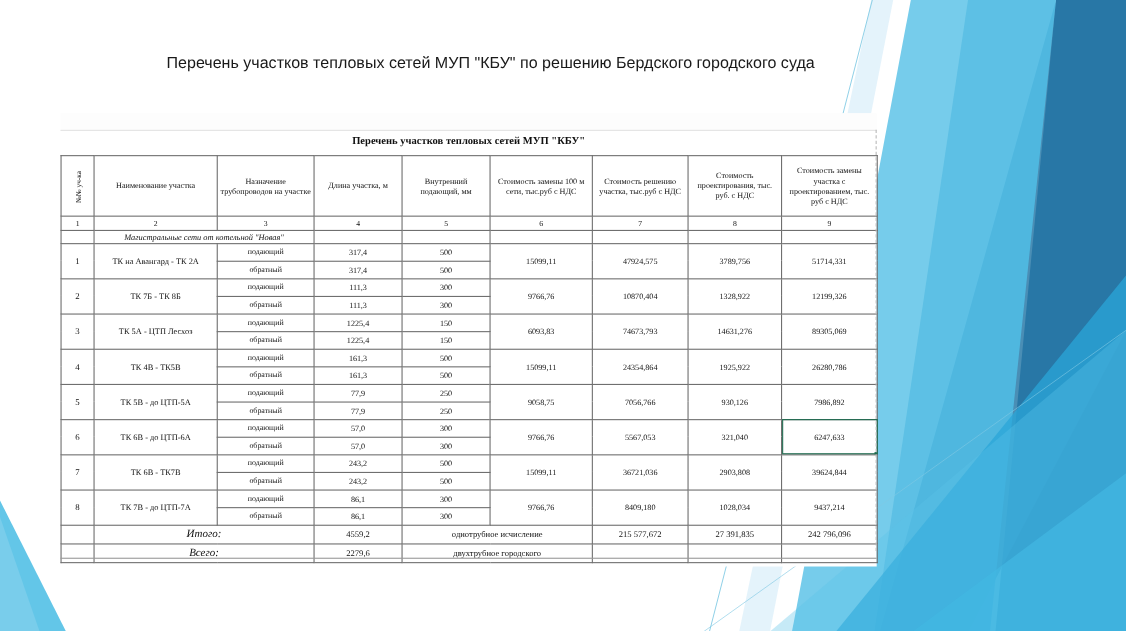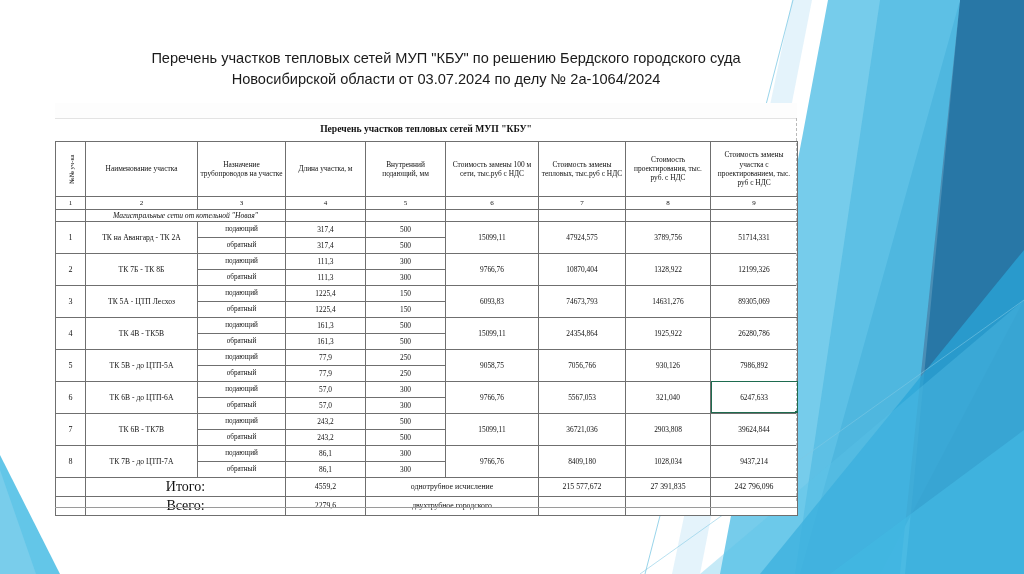--- a/index.html
+++ b/index.html
@@ -108,22 +108,23 @@
   td.name { font-size: 7.6px; }
   td.dir  { font-size: 7.2px; }
   td.val  { font-size: 7.4px; }
   td.idx  { font-size: 8px; }
 
   tr.datarow td { height: 13px; }
 
   td.totlabel {
     text-align: right;
     font-weight: bold;
-    font-size: 14px;
+    font-size: 10px;
     padding-right: 4px;
+    font-style: italic;
   }
   td.totval { font-weight: bold; font-size: 7.8px; }
   td.totnote {
     text-align: left;
     font-weight: bold;
     font-size: 7.8px;
     padding-left: 4px;
   }
   tr.totrow td { height: 14px; }
 
@@ -178,21 +179,20 @@
     <line x1="1024" y1="300" x2="640" y2="574" stroke="#7fc9e4" stroke-width="0.7" opacity="0.8"></line>
 
     <polygon points="0,440 42,574 0,574" fill="#ffffff"></polygon>
     <polygon points="0,455 60,574 0,574" fill="#63c6e8"></polygon>
     <polygon points="0,470 36,574 0,574" fill="#79cdeb"></polygon>
   </svg>
 </div>
 
 <div class="slide-title">
   <div>Перечень участков тепловых сетей МУП "КБУ" по решению Бердского городского суда</div>
-  <div>Новосибирской области от 03.07.2024 по делу № 2а-1064/2024</div>
 </div>
 
 <div class="sheet">
   <div class="sheet-head-band"></div>
 
   <div class="doc-title">
     <div>Перечень участков тепловых сетей МУП "КБУ"</div>
   </div>
 
   <table class="grid">
@@ -209,21 +209,21 @@
     </colgroup>
 
     <thead>
       <tr>
         <th class="hdr hdr-rot"><span>№№ уч-ка</span></th>
         <th class="hdr">Наименование участка</th>
         <th class="hdr">Назначение трубопроводов на участке</th>
         <th class="hdr">Длина участка, м</th>
         <th class="hdr">Внутренний подающий, мм</th>
         <th class="hdr">Стоимость замены 100 м сети, тыс.руб с НДС</th>
-        <th class="hdr">Стоимость замены тепловых, тыс.руб с НДС</th>
+        <th class="hdr">Стоимость решению участка, тыс.руб с НДС</th>
         <th class="hdr">Стоимость проектирования, тыс. руб. с НДС</th>
         <th class="hdr">Стоимость замены участка с проектированием, тыс. руб с НДС</th>
       </tr>
       <tr>
         <td class="numrow">1</td>
         <td class="numrow">2</td>
         <td class="numrow">3</td>
         <td class="numrow">4</td>
         <td class="numrow">5</td>
         <td class="numrow">6</td>

